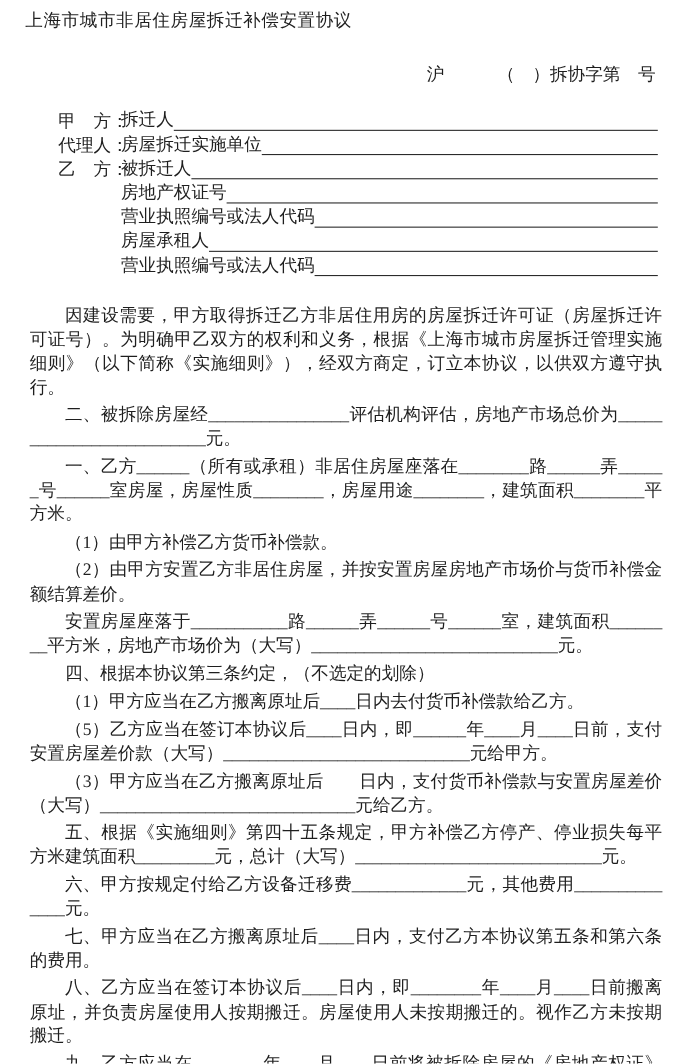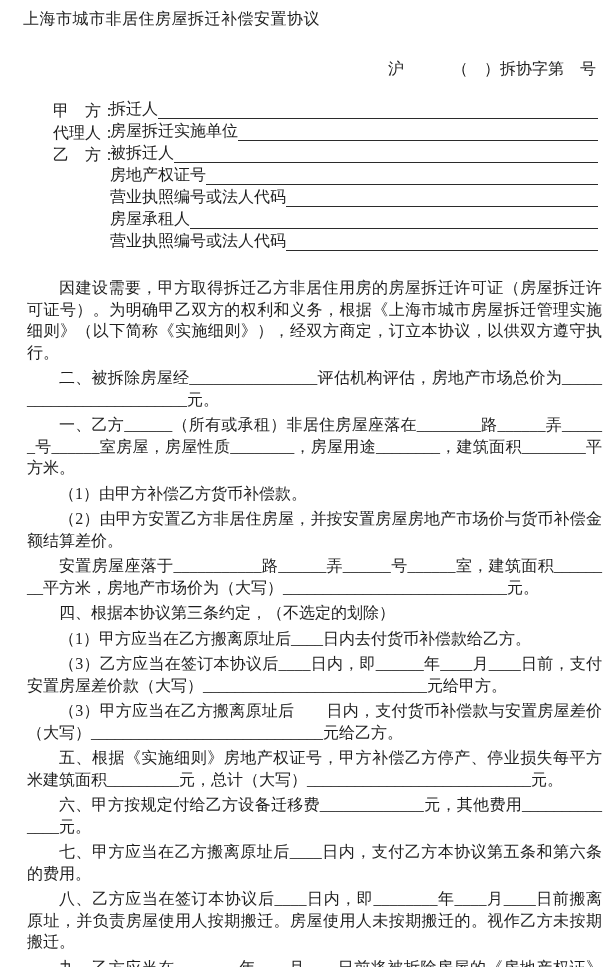--- a/index.html
+++ b/index.html
@@ -121,23 +121,23 @@
 
   <div class="content">
     <p>因建设需要，甲方取得拆迁乙方非居住用房的房屋拆迁许可证（房屋拆迁许可证号）。为明确甲乙双方的权利和义务，根据《上海市城市房屋拆迁管理实施细则》（以下简称《实施细则》），经双方商定，订立本协议，以供双方遵守执行。</p>
     <p>二、被拆除房屋经________________评估机构评估，房地产市场总价为_________________________元。</p>
     <p>一、乙方______（所有或承租）非居住房屋座落在________路______弄______号______室房屋，房屋性质________，房屋用途________，建筑面积________平方米。</p>
     <p>（1）由甲方补偿乙方货币补偿款。</p>
     <p>（2）由甲方安置乙方非居住房屋，并按安置房屋房地产市场价与货币补偿金额结算差价。</p>
     <p>安置房屋座落于___________路______弄______号______室，建筑面积________平方米，房地产市场价为（大写）____________________________元。</p>
     <p>四、根据本协议第三条约定，（不选定的划除）</p>
     <p>（1）甲方应当在乙方搬离原址后____日内去付货币补偿款给乙方。</p>
-    <p>（3）乙方应当在签订本协议后____日内，即______年____月____日前，支付安置房屋差价款（大写）____________________________元给甲方。</p>
+    <p>（5）乙方应当在签订本协议后____日内，即______年____月____日前，支付安置房屋差价款（大写）____________________________元给甲方。</p>
     <p>（3）甲方应当在乙方搬离原址后　　日内，支付货币补偿款与安置房屋差价（大写）_____________________________元给乙方。</p>
-    <p>五、根据《实施细则》房地产权证号，甲方补偿乙方停产、停业损失每平方米建筑面积_________元，总计（大写）____________________________元。</p>
+    <p>五、根据《实施细则》第四十五条规定，甲方补偿乙方停产、停业损失每平方米建筑面积_________元，总计（大写）____________________________元。</p>
     <p>六、甲方按规定付给乙方设备迁移费_____________元，其他费用______________元。</p>
     <p>七、甲方应当在乙方搬离原址后____日内，支付乙方本协议第五条和第六条的费用。</p>
     <p>八、乙方应当在签订本协议后____日内，即________年____月____日前搬离原址，并负责房屋使用人按期搬迁。房屋使用人未按期搬迁的。视作乙方未按期搬迁。</p>
     <p>九、乙方应当在________年____月____日前将被拆除房屋的《房地产权证》交甲方到有关部门办理注销手续。</p>
 
   </div>
 
 </div>
 
 </body></html>

